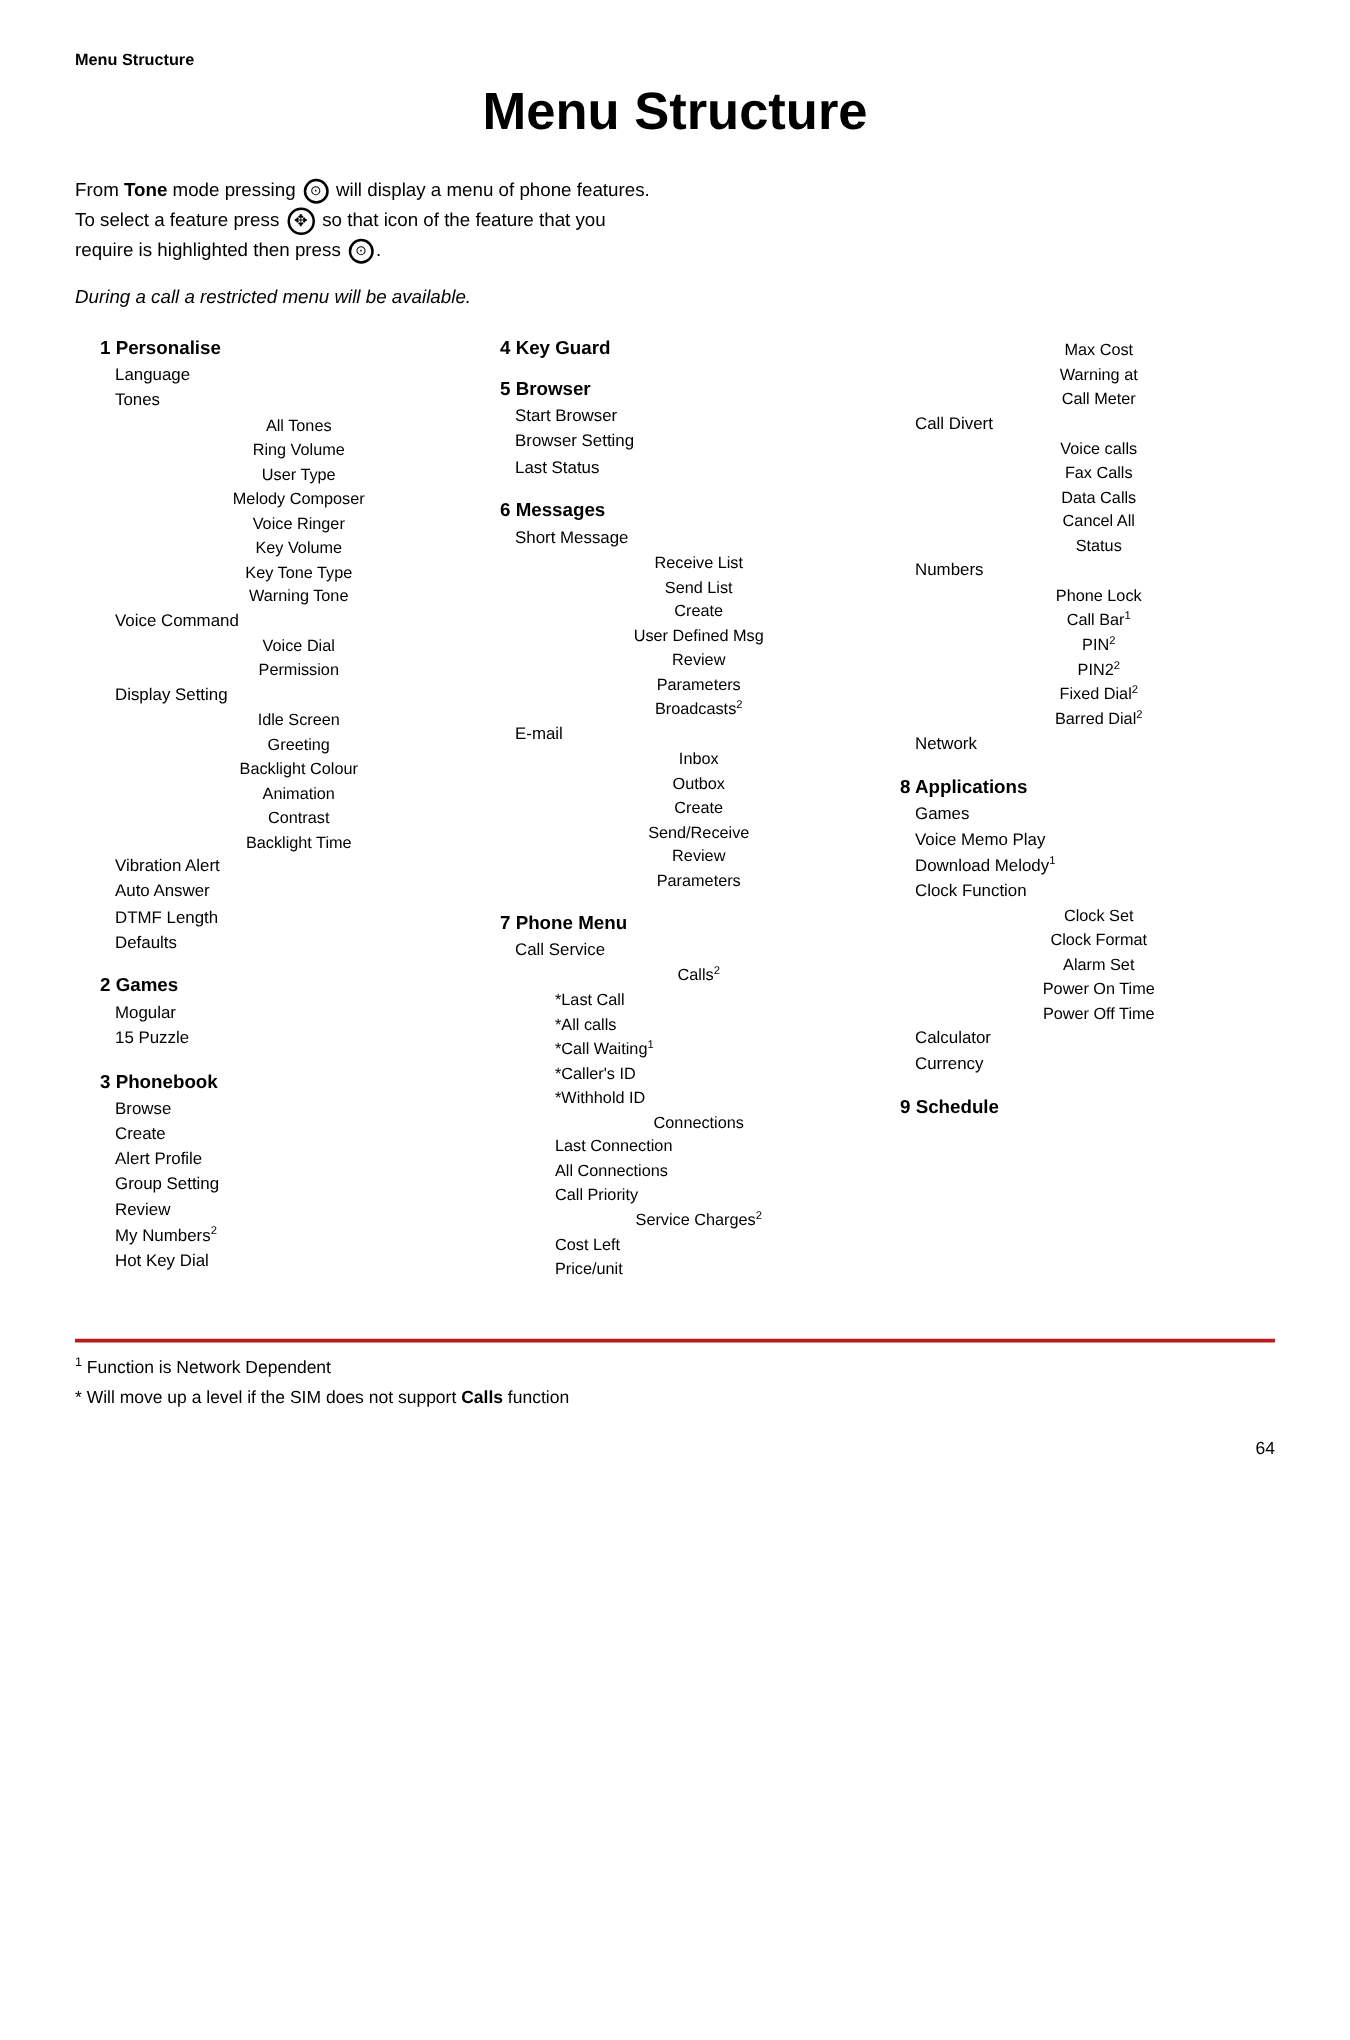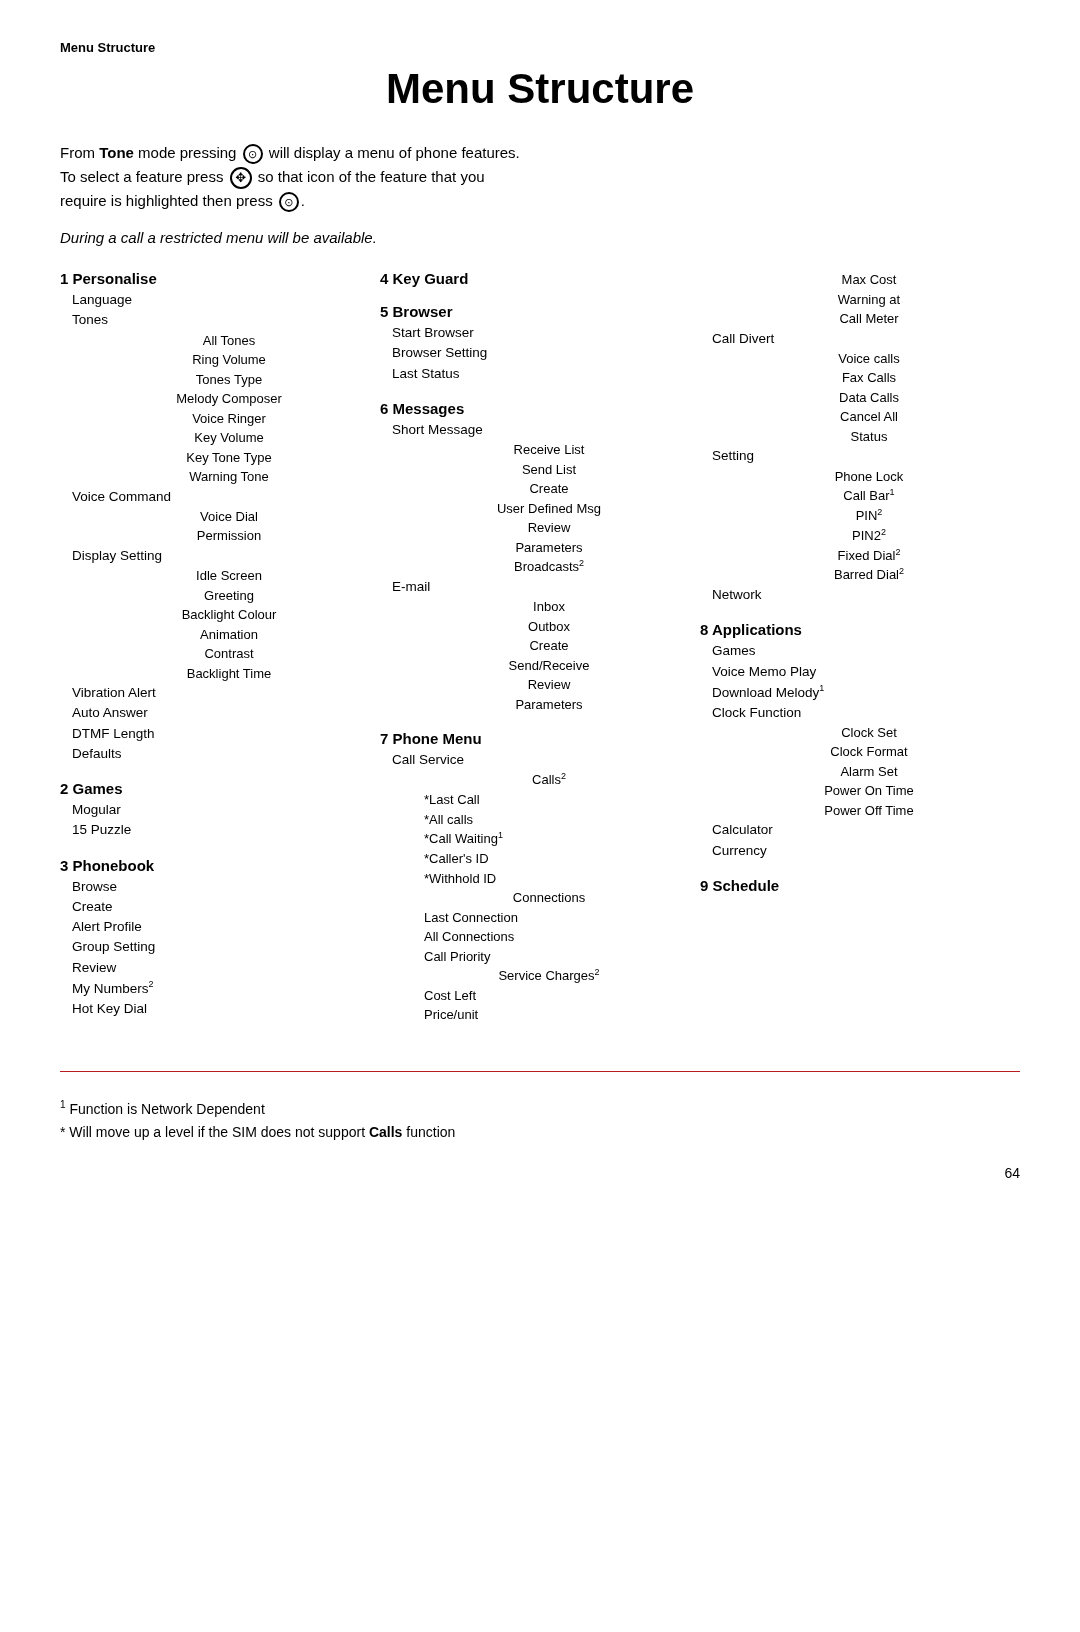--- a/index.html
+++ b/index.html
@@ -106,20 +106,21 @@
       gap: 0;
       margin-bottom: 30px;
     }
 
     .col {
       padding: 0 10px 0 0;
     }
 
     .menu-section {
       margin-bottom: 16px;
+      margin-left: 20px;
     }
 
     .menu-section-title {
       font-size: 15px;
       font-weight: bold;
       margin-bottom: 3px;
     }
 
     .menu-item-l1 {
       font-size: 13.5px;
@@ -134,22 +135,22 @@
       text-align: center;
     }
 
     .menu-item-l3 {
       font-size: 13px;
       margin-left: 44px;
       line-height: 1.5;
     }
 
     .footnotes {
-      border-top: 1px solid #b91c1c;
-      padding-top: 24px;
+      border-top: 3px solid #b91c1c;
+      padding-top: 8px;
       margin-top: 10px;
     }
 
     .footnote-item {
       font-size: 14px;
       line-height: 1.7;
     }
 
     .footnote-item sup {
       font-size: 10px;
@@ -185,21 +186,21 @@
 <div class="menu-grid">
 
   <div class="col">
 
     <div class="menu-section">
       <div class="menu-section-title">1 Personalise</div>
       <div class="menu-item-l1">Language</div>
       <div class="menu-item-l1">Tones</div>
       <div class="menu-item-l2">All Tones</div>
       <div class="menu-item-l2">Ring Volume</div>
-      <div class="menu-item-l2">Tones Type</div>
+      <div class="menu-item-l2">User Type</div>
       <div class="menu-item-l2">Melody Composer</div>
       <div class="menu-item-l2">Voice Ringer</div>
       <div class="menu-item-l2">Key Volume</div>
       <div class="menu-item-l2">Key Tone Type</div>
       <div class="menu-item-l2">Warning Tone</div>
       <div class="menu-item-l1">Voice Command</div>
       <div class="menu-item-l2">Voice Dial</div>
       <div class="menu-item-l2">Permission</div>
       <div class="menu-item-l1">Display Setting</div>
       <div class="menu-item-l2">Idle Screen</div>
@@ -288,21 +289,21 @@
     <div class="menu-section">
       <div class="menu-item-l2">Max Cost</div>
       <div class="menu-item-l2">Warning at</div>
       <div class="menu-item-l2">Call Meter</div>
       <div class="menu-item-l1">Call Divert</div>
       <div class="menu-item-l2">Voice calls</div>
       <div class="menu-item-l2">Fax Calls</div>
       <div class="menu-item-l2">Data Calls</div>
       <div class="menu-item-l2">Cancel All</div>
       <div class="menu-item-l2">Status</div>
-      <div class="menu-item-l1">Setting</div>
+      <div class="menu-item-l1">Numbers</div>
       <div class="menu-item-l2">Phone Lock</div>
       <div class="menu-item-l2">Call Bar<sup>1</sup></div>
       <div class="menu-item-l2">PIN<sup>2</sup></div>
       <div class="menu-item-l2">PIN2<sup>2</sup></div>
       <div class="menu-item-l2">Fixed Dial<sup>2</sup></div>
       <div class="menu-item-l2">Barred Dial<sup>2</sup></div>
       <div class="menu-item-l1">Network</div>
     </div>
 
     <div class="menu-section">

